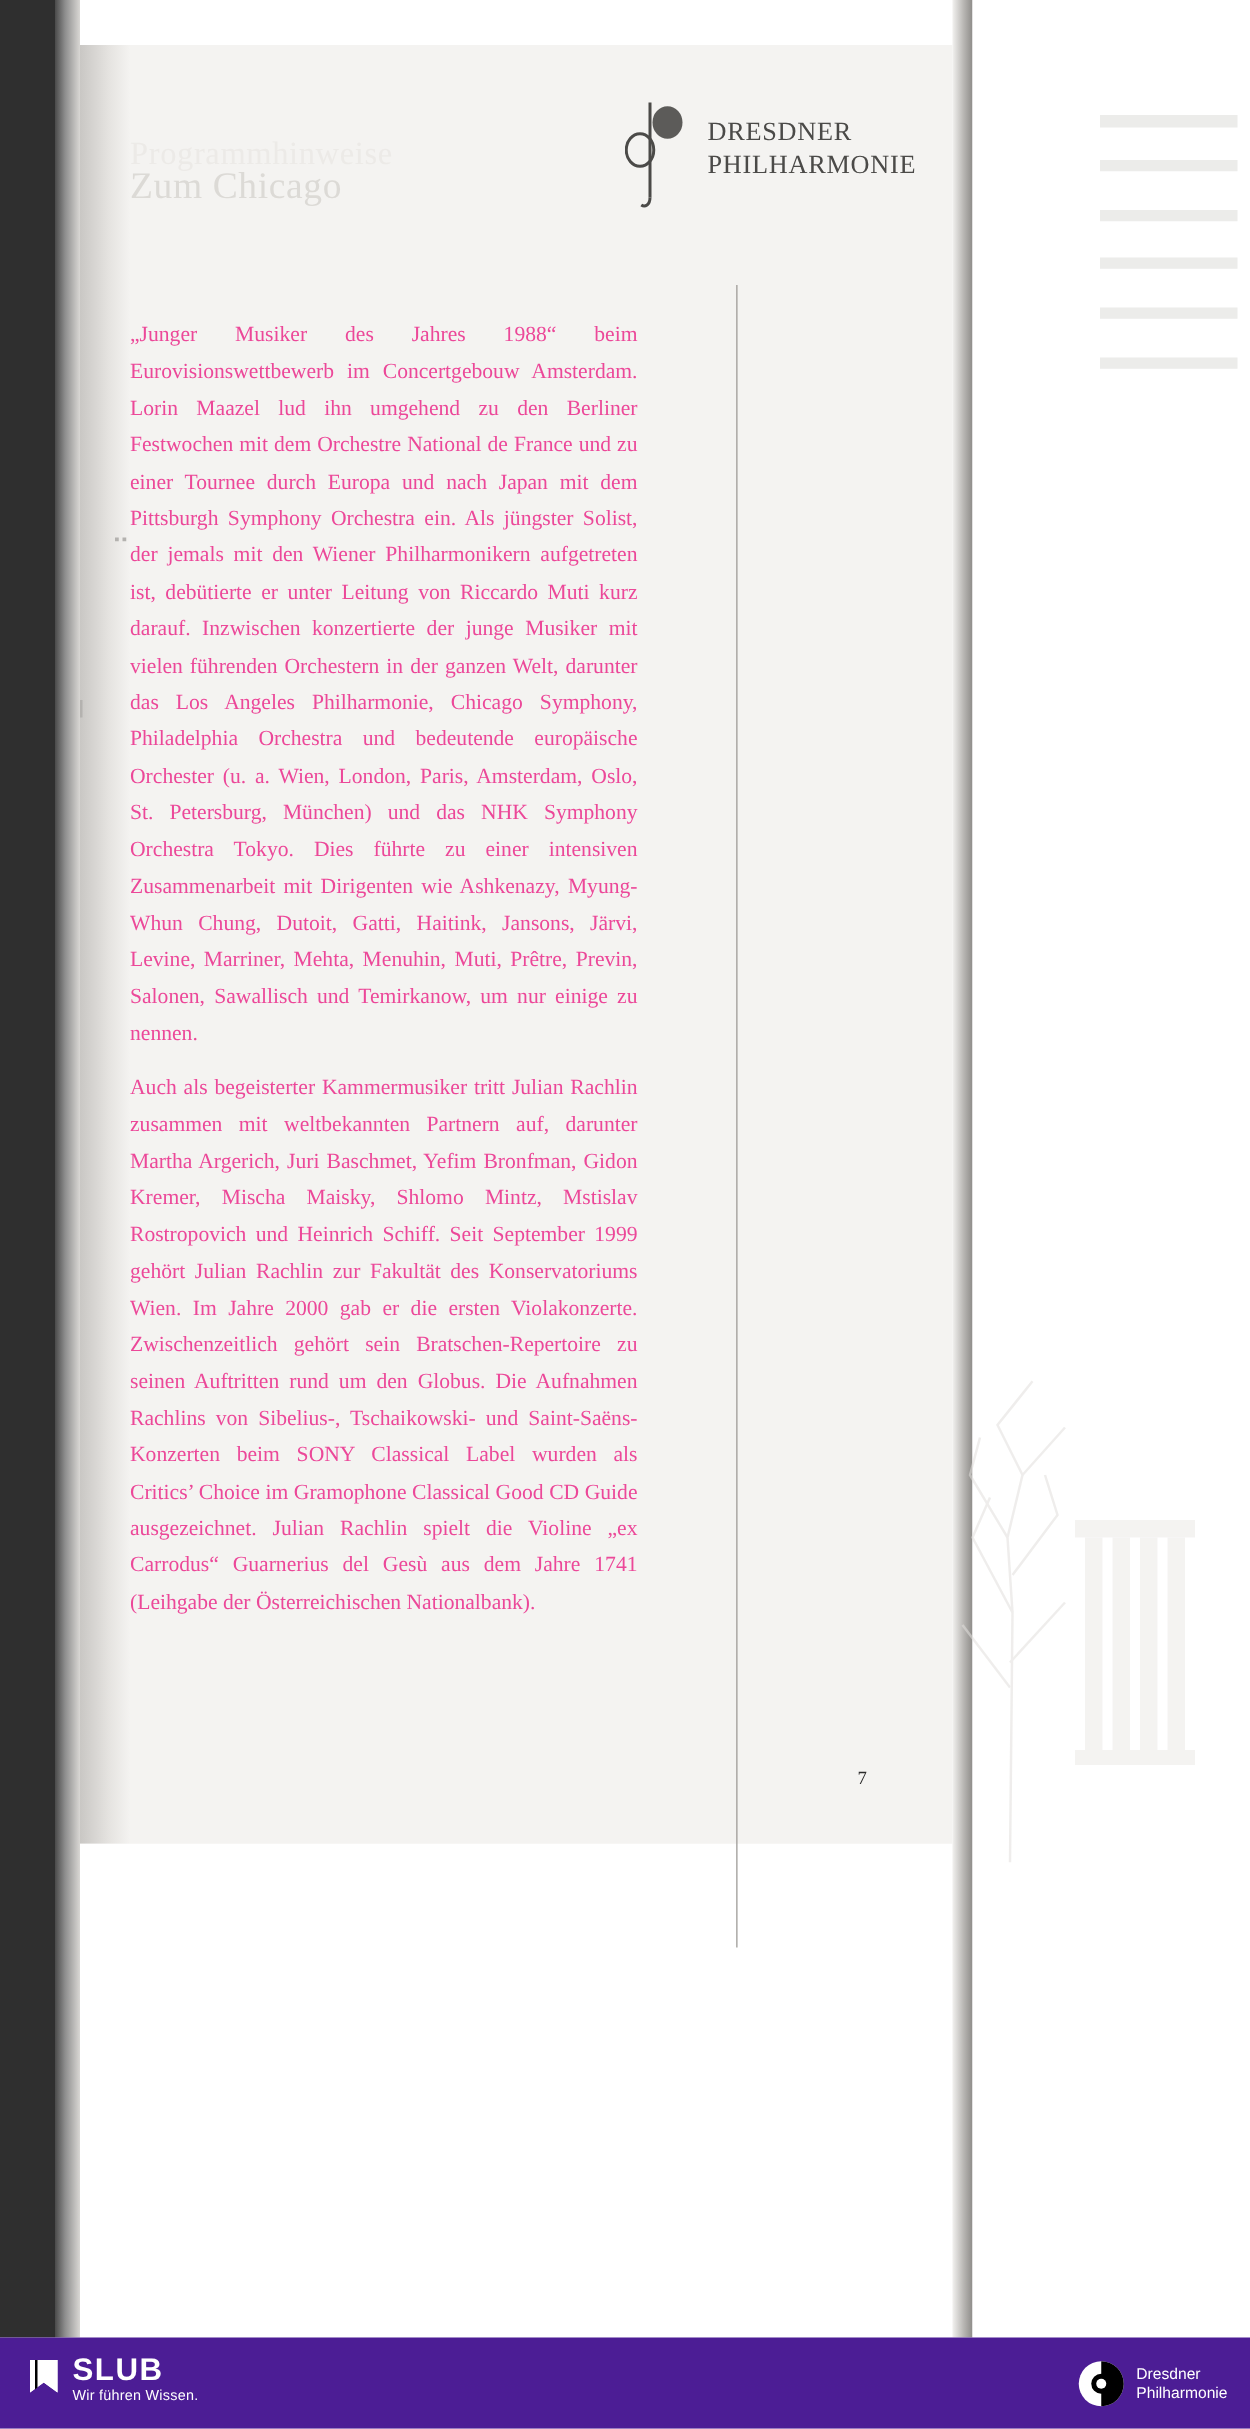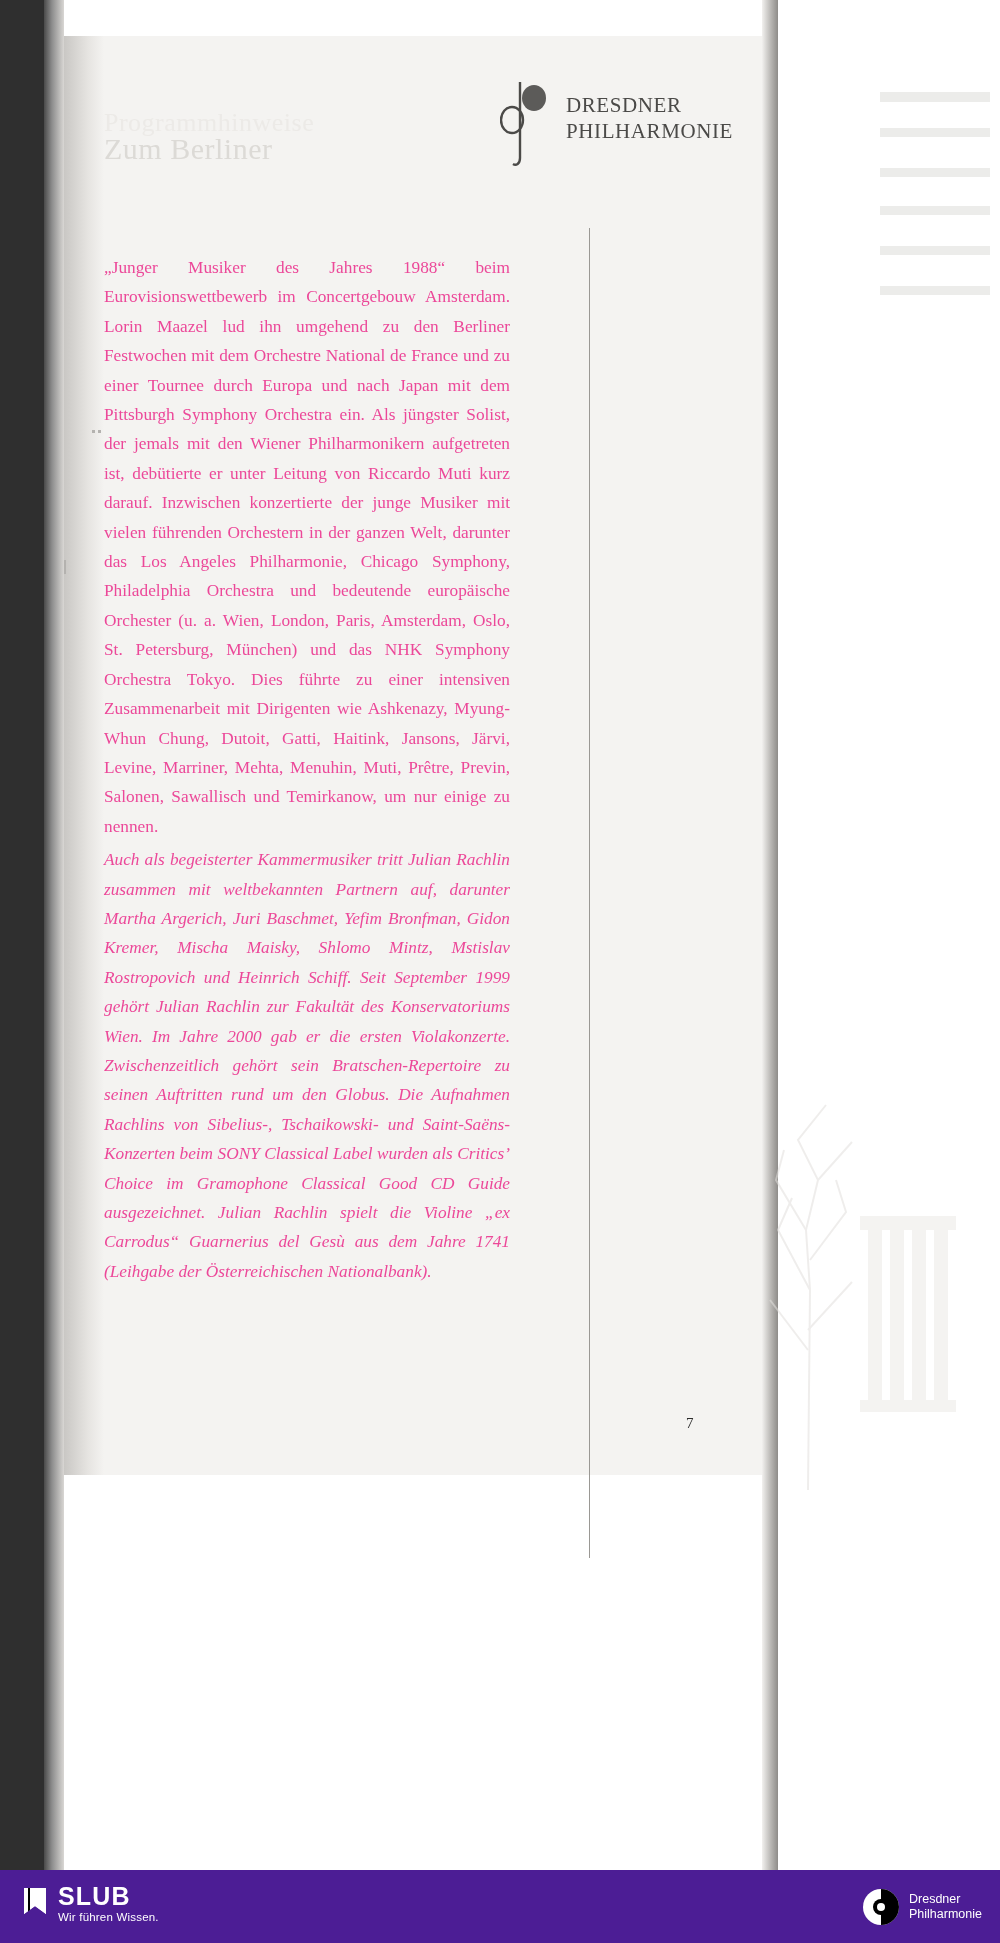--- a/index.html
+++ b/index.html
@@ -159,21 +159,21 @@
     top: 253px;
     width: 406px;
     font-family: "Liberation Serif", serif;
     font-size: 17.3px;
     line-height: 29.4px;
     color: #ec4899;
     text-align: justify;
     text-justify: inter-word;
   }
   .bodytext p { margin: 0; }
-  .bodytext p + p { margin-top: 4px; font-style: italic; }
+  .bodytext p + p { margin-top: 14px; }
 
   .folio {
     position: absolute;
     left: 686px;
     top: 1415px;
     font-size: 15px;
     color: #2b2b2b;
     font-family: "Liberation Serif", serif;
   }
 
@@ -278,21 +278,21 @@
         <rect x="186" y="300" width="14" height="170"></rect>
         <rect x="112" y="286" width="96" height="14"></rect>
         <rect x="112" y="470" width="96" height="12"></rect>
       </g>
     </svg>
   </div>
 
   <div class="column-rule"></div>
 
   <div class="ghost-heading-faint">Programmhinweise</div>
-  <div class="ghost-heading">Zum Berliner</div>
+  <div class="ghost-heading">Zum Chicago</div>
 
   <div class="masthead">
     <div class="logo-mark">
       <svg width="58" height="96" viewBox="0 0 58 96" xmlns="http://www.w3.org/2000/svg">
         <path d="M20 10 C20 10 20 70 20 86" stroke="#4b4a48" stroke-width="2.4" fill="none"></path>
         <path d="M20 86 C20 92 16 94 13 92" stroke="#4b4a48" stroke-width="2.4" fill="none"></path>
         <ellipse cx="12" cy="48" rx="11" ry="13" stroke="#4b4a48" stroke-width="2.4" fill="none"></ellipse>
         <ellipse cx="34" cy="26" rx="12" ry="13" fill="#5c5b59"></ellipse>
       </svg>
     </div>

